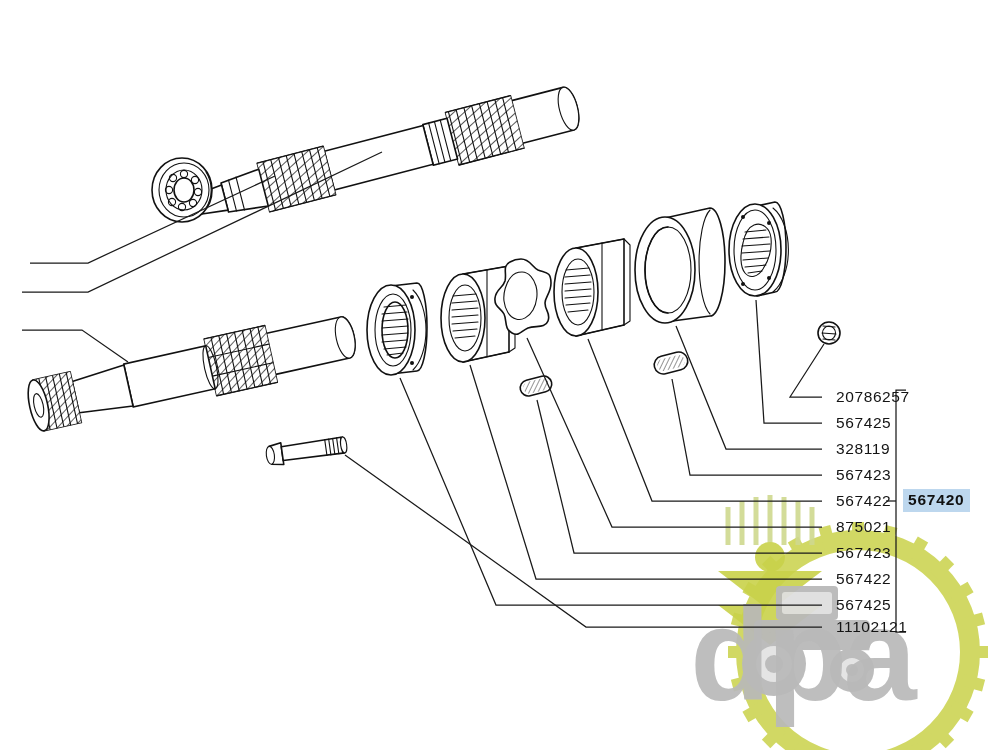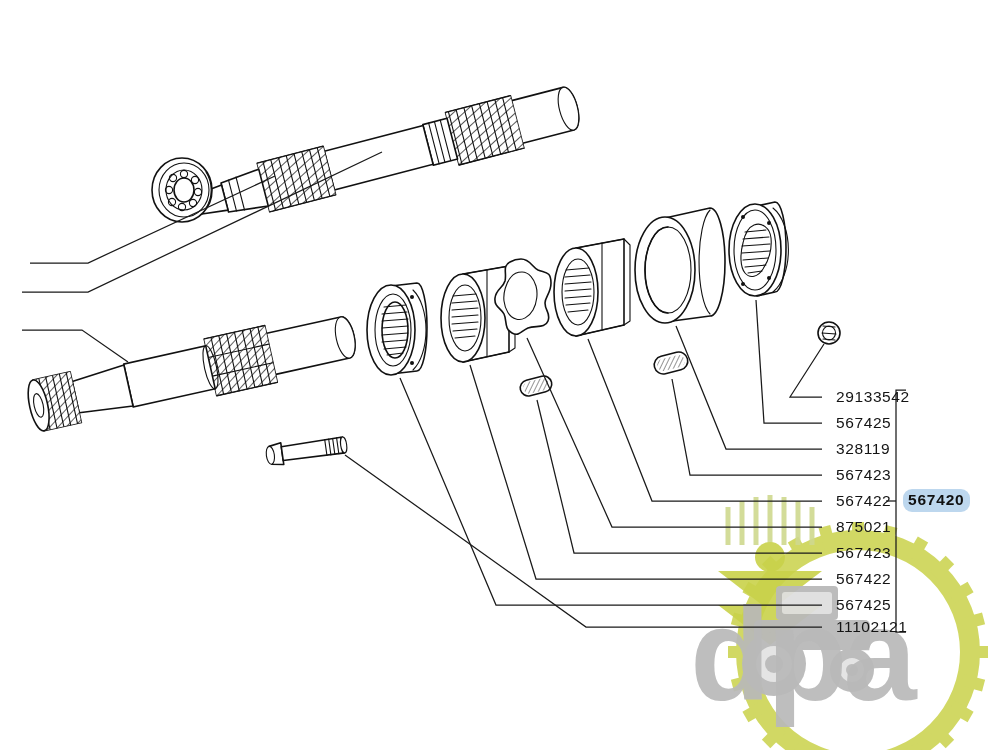--- a/index.html
+++ b/index.html
@@ -33,21 +33,20 @@
     color: #141414;
     white-space: nowrap;
     line-height: 1;
   }
   .plabel.highlight {
     background: #bdd7ee;
     padding: 3px 5px 4px 5px;
     font-weight: bold;
     letter-spacing: 0.8px;
     color: #101010;
-    border-radius: 9px;
   }
 </style>
 </head>
 <body>
 
 <div id="page">
 
   <svg id="watermark-layer" viewBox="0 0 1000 750" xmlns="http://www.w3.org/2000/svg">
     <g opacity="0.85">
       <g transform="translate(858,652)">
@@ -402,21 +401,21 @@
       <path class="lead" d="M 822 627 L 586 627 L 345 455"></path>
     </g>
 
     <g>
       <path class="lead" d="M 906 390 L 896 390 L 896 632 L 906 632"></path>
       <path class="lead" d="M 896 501 L 886 501"></path>
     </g>
   </svg>
 
   <div id="label-layer">
-    <div class="plabel" style="left:836px; top:389px;">29133542</div>
+    <div class="plabel" style="left:836px; top:389px;">20786257</div>
     <div class="plabel" style="left:836px; top:415px;">567425</div>
     <div class="plabel" style="left:836px; top:441px;">328119</div>
     <div class="plabel" style="left:836px; top:467px;">567423</div>
     <div class="plabel" style="left:836px; top:493px;">567422</div>
     <div class="plabel" style="left:836px; top:519px;">875021</div>
     <div class="plabel" style="left:836px; top:545px;">567423</div>
     <div class="plabel" style="left:836px; top:571px;">567422</div>
     <div class="plabel" style="left:836px; top:597px;">567425</div>
     <div class="plabel" style="left:836px; top:619px;">11102121</div>
 

